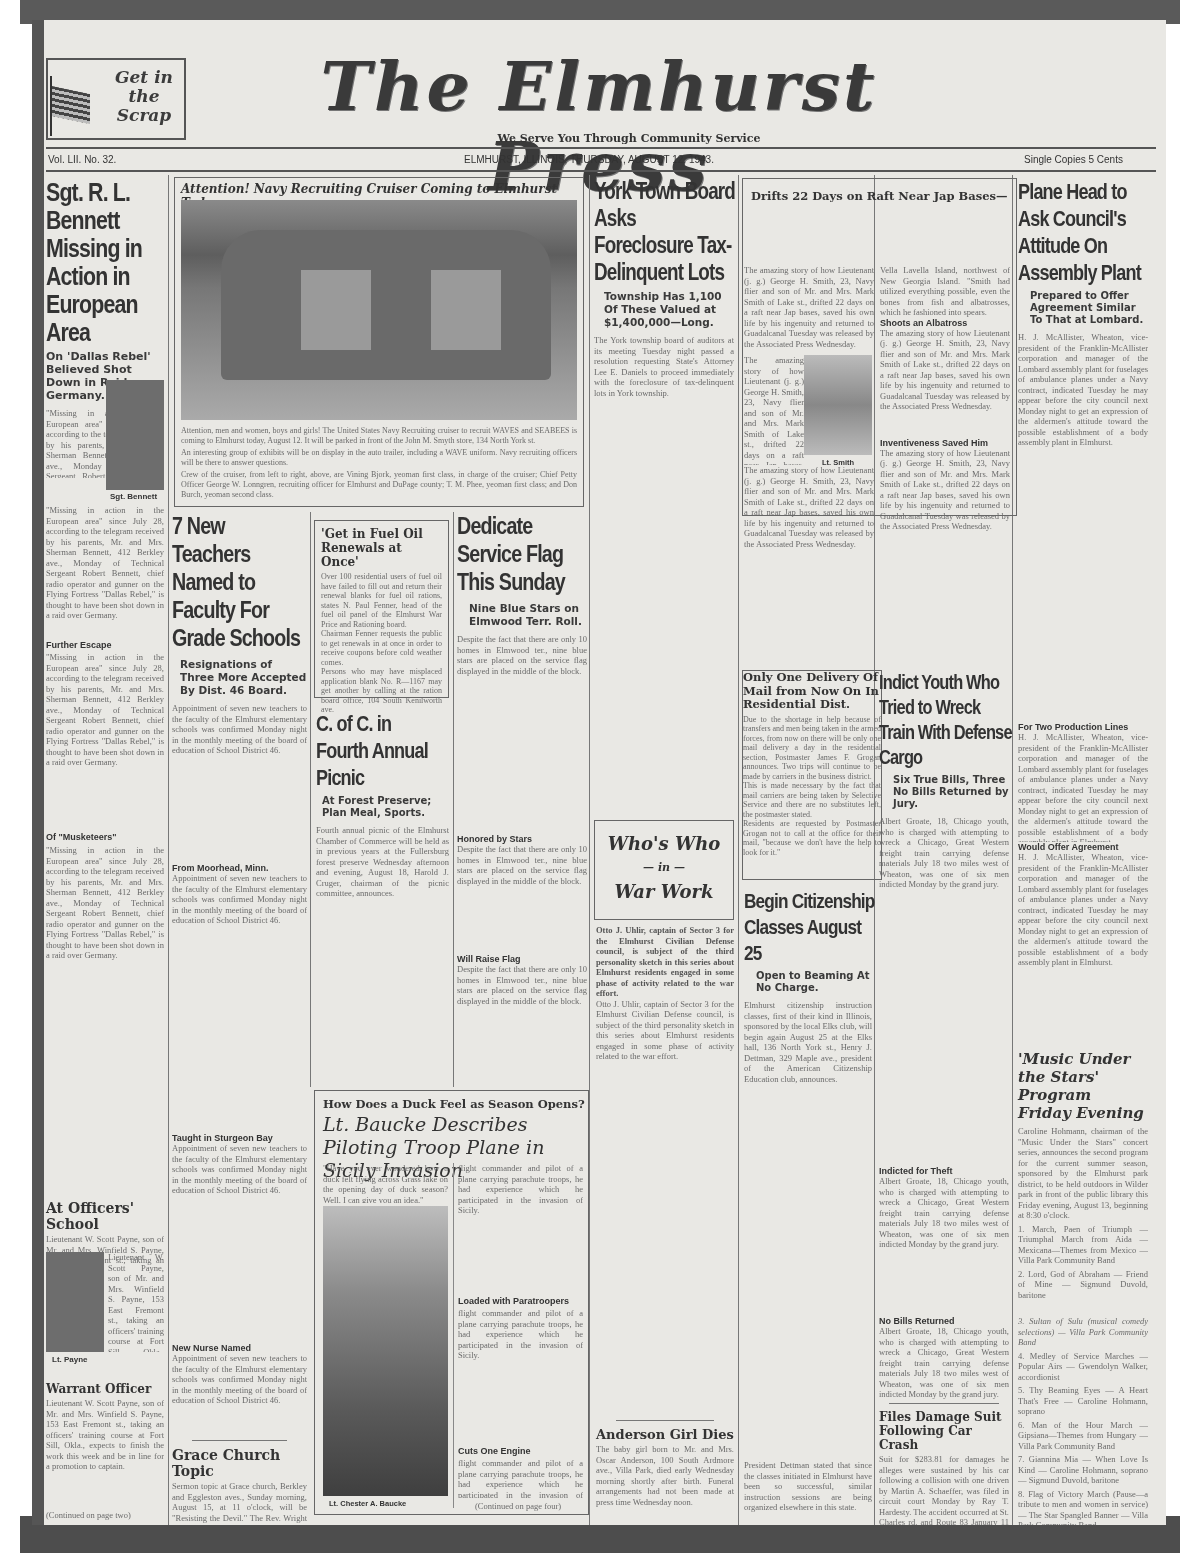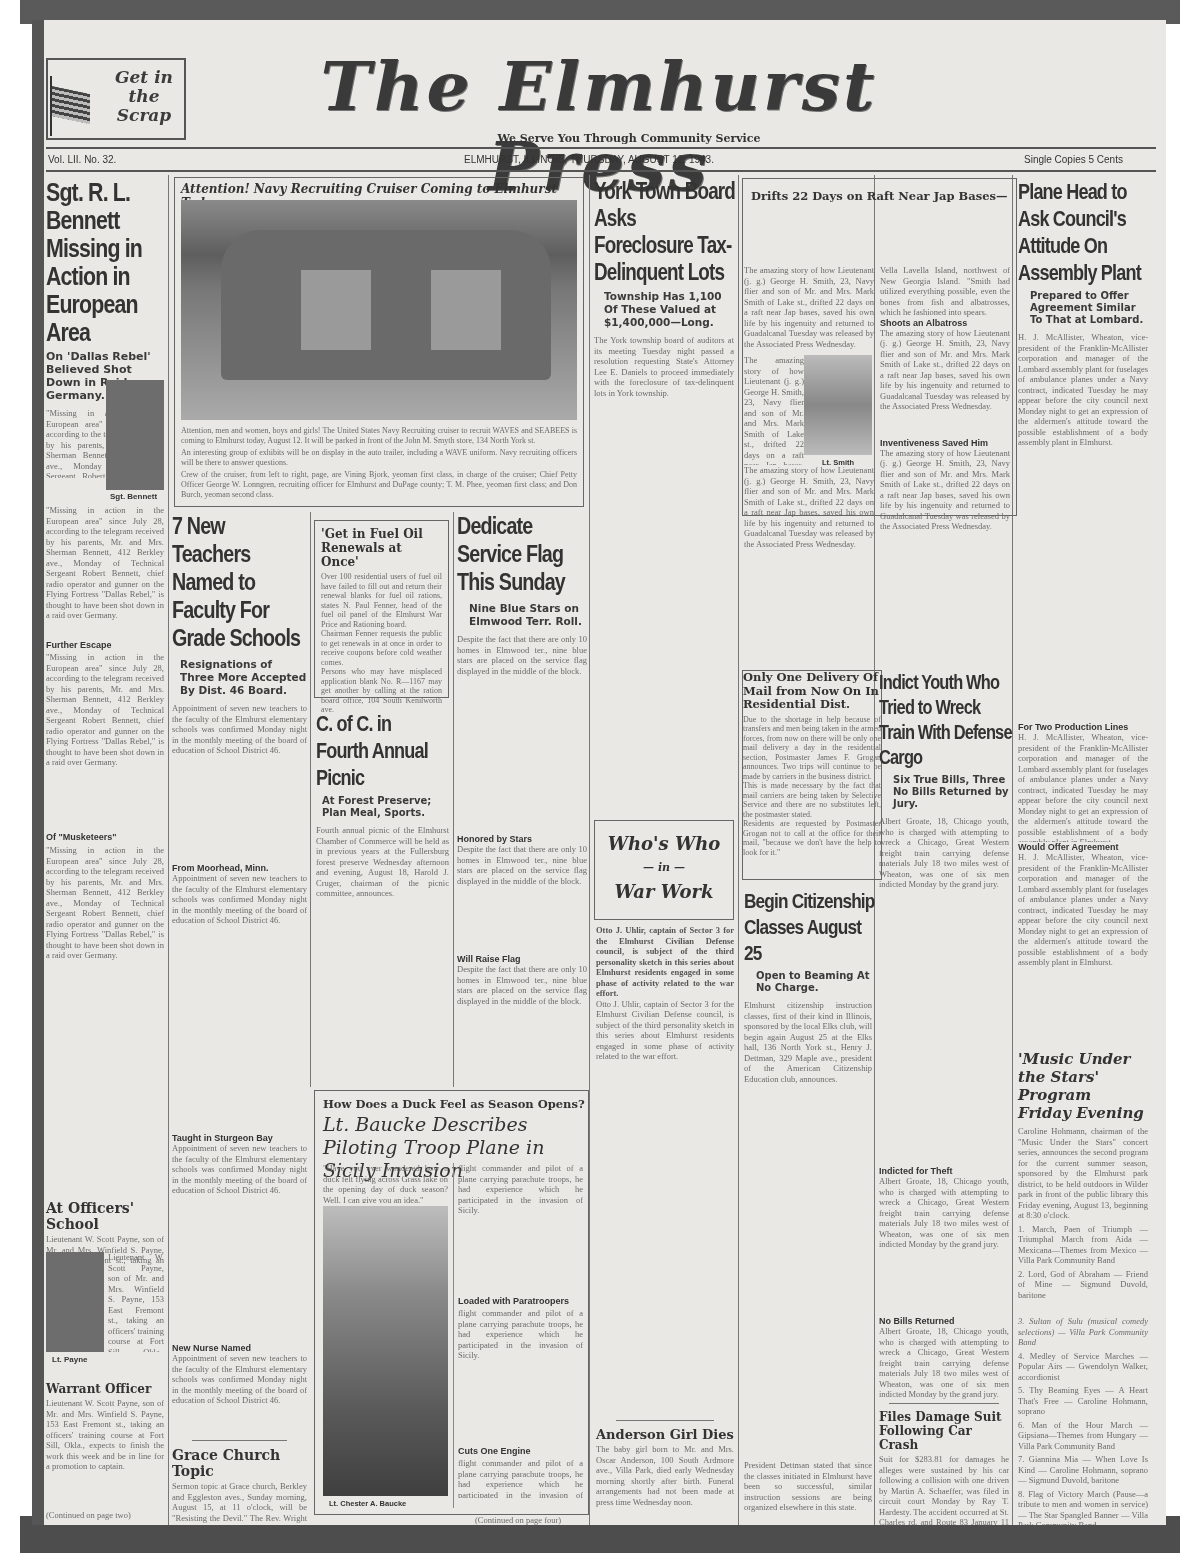--- a/index.html
+++ b/index.html
@@ -102,21 +102,21 @@
 
   <div class="box" style="left:130px; top:157px; width:410px; height:330px;">
     <div class="ital-head" style="position:absolute; left:6px; top:4px; font-size:12px; font-weight:bold;">Attention! Navy Recruiting Cruiser Coming to Elmhurst Today</div>
     <div class="photo" style="left:6px; top:22px; width:396px; height:220px; background: linear-gradient(180deg,#8a8a8a 0%,#5e5e5e 25%,#777 40%,#999 80%,#aaa 100%);">
       <div style="position:absolute; left:40px; top:30px; width:330px; height:150px; background:#6a6a6a; border-radius:40px 40px 6px 6px;"></div>
       <div style="position:absolute; left:120px; top:70px; width:70px; height:80px; background:#9a9a9a;"></div>
       <div style="position:absolute; left:250px; top:70px; width:70px; height:80px; background:#9a9a9a;"></div>
     </div>
     <div class="body" style="position:absolute; left:6px; top:248px; width:396px; font-size:8px; line-height:10px;">Attention, men and women, boys and girls! The United States Navy Recruiting cruiser to recruit WAVES and SEABEES is coming to Elmhurst today, August 12. It will be parked in front of the John M. Smyth store, 134 North York st.</div>
     <div class="body" style="position:absolute; left:6px; top:270px; width:396px; font-size:8px; line-height:10px;">An interesting group of exhibits will be on display in the auto trailer, including a WAVE uniform. Navy recruiting officers will be there to answer questions.</div>
-    <div class="body" style="position:absolute; left:6px; top:292px; width:396px; font-size:8px; line-height:10px;">Crew of the cruiser, from left to right, page, are Vining Bjork, yeoman first class, in charge of the cruiser; Chief Petty Officer George W. Lonngren, recruiting officer for Elmhurst and DuPage county; T. M. Phee, yeoman first class; and Don Burch, yeoman second class.</div>
+    <div class="body" style="position:absolute; left:6px; top:292px; width:396px; font-size:8px; line-height:10px;">Crew of the cruiser, from left to right, above, are Vining Bjork, yeoman first class, in charge of the cruiser; Chief Petty Officer George W. Lonngren, recruiting officer for Elmhurst and DuPage county; T. M. Phee, yeoman first class; and Don Burch, yeoman second class.</div>
   </div>
 
   <div class="abs" style="left:128px; top:492px; width:135px;">
     <div class="headline" style="font-size:24px; line-height:28px; width:165px;">7 New Teachers Named to Faculty For Grade Schools</div>
     <div class="deck" style="font-size:10.5px; line-height:13px; margin-top:6px; padding-left:8px;">Resignations of Three More Accepted By Dist. 46 Board.</div>
     <div class="body" style="margin-top:6px; height:160px; overflow:hidden;">Appointment of seven new teachers to the faculty of the Elmhurst elementary schools was confirmed Monday night in the monthly meeting of the board of education of School District 46.</div>
     <div class="subhead">From Moorhead, Minn.</div>
     <div class="body" style="height:260px; overflow:hidden;">Appointment of seven new teachers to the faculty of the Elmhurst elementary schools was confirmed Monday night in the monthly meeting of the board of education of School District 46.</div>
     <div class="subhead">Taught in Sturgeon Bay</div>
     <div class="body" style="height:200px; overflow:hidden;">Appointment of seven new teachers to the faculty of the Elmhurst elementary schools was confirmed Monday night in the monthly meeting of the board of education of School District 46.</div>
@@ -159,21 +159,21 @@
     <div class="ital-head" style="position:absolute; left:8px; top:22px; width:260px; font-size:19px; line-height:23px;">Lt. Baucke Describes Piloting Troop Plane in Sicily Invasion</div>
     <div class="body" style="position:absolute; left:8px; top:72px; width:125px; height:40px; overflow:hidden;">"Have you ever wondered how a duck felt flying across Grass lake on the opening day of duck season? Well, I can give you an idea,"</div>
     <div class="photo" style="left:8px; top:115px; width:125px; height:290px; background:linear-gradient(180deg,#bdbdbd 0%,#8a8a8a 30%,#5a5a5a 70%,#3f3f3f 100%);"></div>
     <div class="subhead" style="position:absolute; left:14px; top:408px; font-size:7.5px;">Lt. Chester A. Baucke</div>
     <div style="position:absolute; left:138px; top:72px; width:1px; height:345px; background:#888;"></div>
     <div class="body" style="position:absolute; left:143px; top:72px; width:125px; height:130px; overflow:hidden;">flight commander and pilot of a plane carrying parachute troops, he had experience which he participated in the invasion of Sicily.</div>
     <div class="subhead" style="position:absolute; left:143px; top:205px;">Loaded with Paratroopers</div>
     <div class="body" style="position:absolute; left:143px; top:217px; width:125px; height:135px; overflow:hidden;">flight commander and pilot of a plane carrying parachute troops, he had experience which he participated in the invasion of Sicily.</div>
     <div class="subhead" style="position:absolute; left:143px; top:355px;">Cuts One Engine</div>
     <div class="body" style="position:absolute; left:143px; top:367px; width:125px; height:40px; overflow:hidden;">flight commander and pilot of a plane carrying parachute troops, he had experience which he participated in the invasion of Sicily.</div>
-    <div class="body" style="position:absolute; left:160px; top:424px;">(Continued on page four)</div>
+    <div class="body" style="position:absolute; left:160px; top:410px;">(Continued on page four)</div>
   </div>
 
   <div class="abs" style="left:550px; top:158px; width:140px;">
     <div class="headline" style="font-size:23px; line-height:27px; width:172px;">York Town Board Asks Foreclosure Tax-Delinquent Lots</div>
     <div class="deck" style="font-size:10.5px; line-height:13px; margin-top:4px; padding-left:10px;">Township Has 1,100 Of These Valued at $1,400,000—Long.</div>
     <div class="body" style="margin-top:6px; height:395px; overflow:hidden;">The York township board of auditors at its meeting Tuesday night passed a resolution requesting State's Attorney Lee E. Daniels to proceed immediately with the foreclosure of tax-delinquent lots in York township.</div>
   </div>
   <div class="col-rule" style="left:694px; top:155px; height:1350px;"></div>
 
   <div class="box" style="left:550px; top:800px; width:140px; height:100px;">

